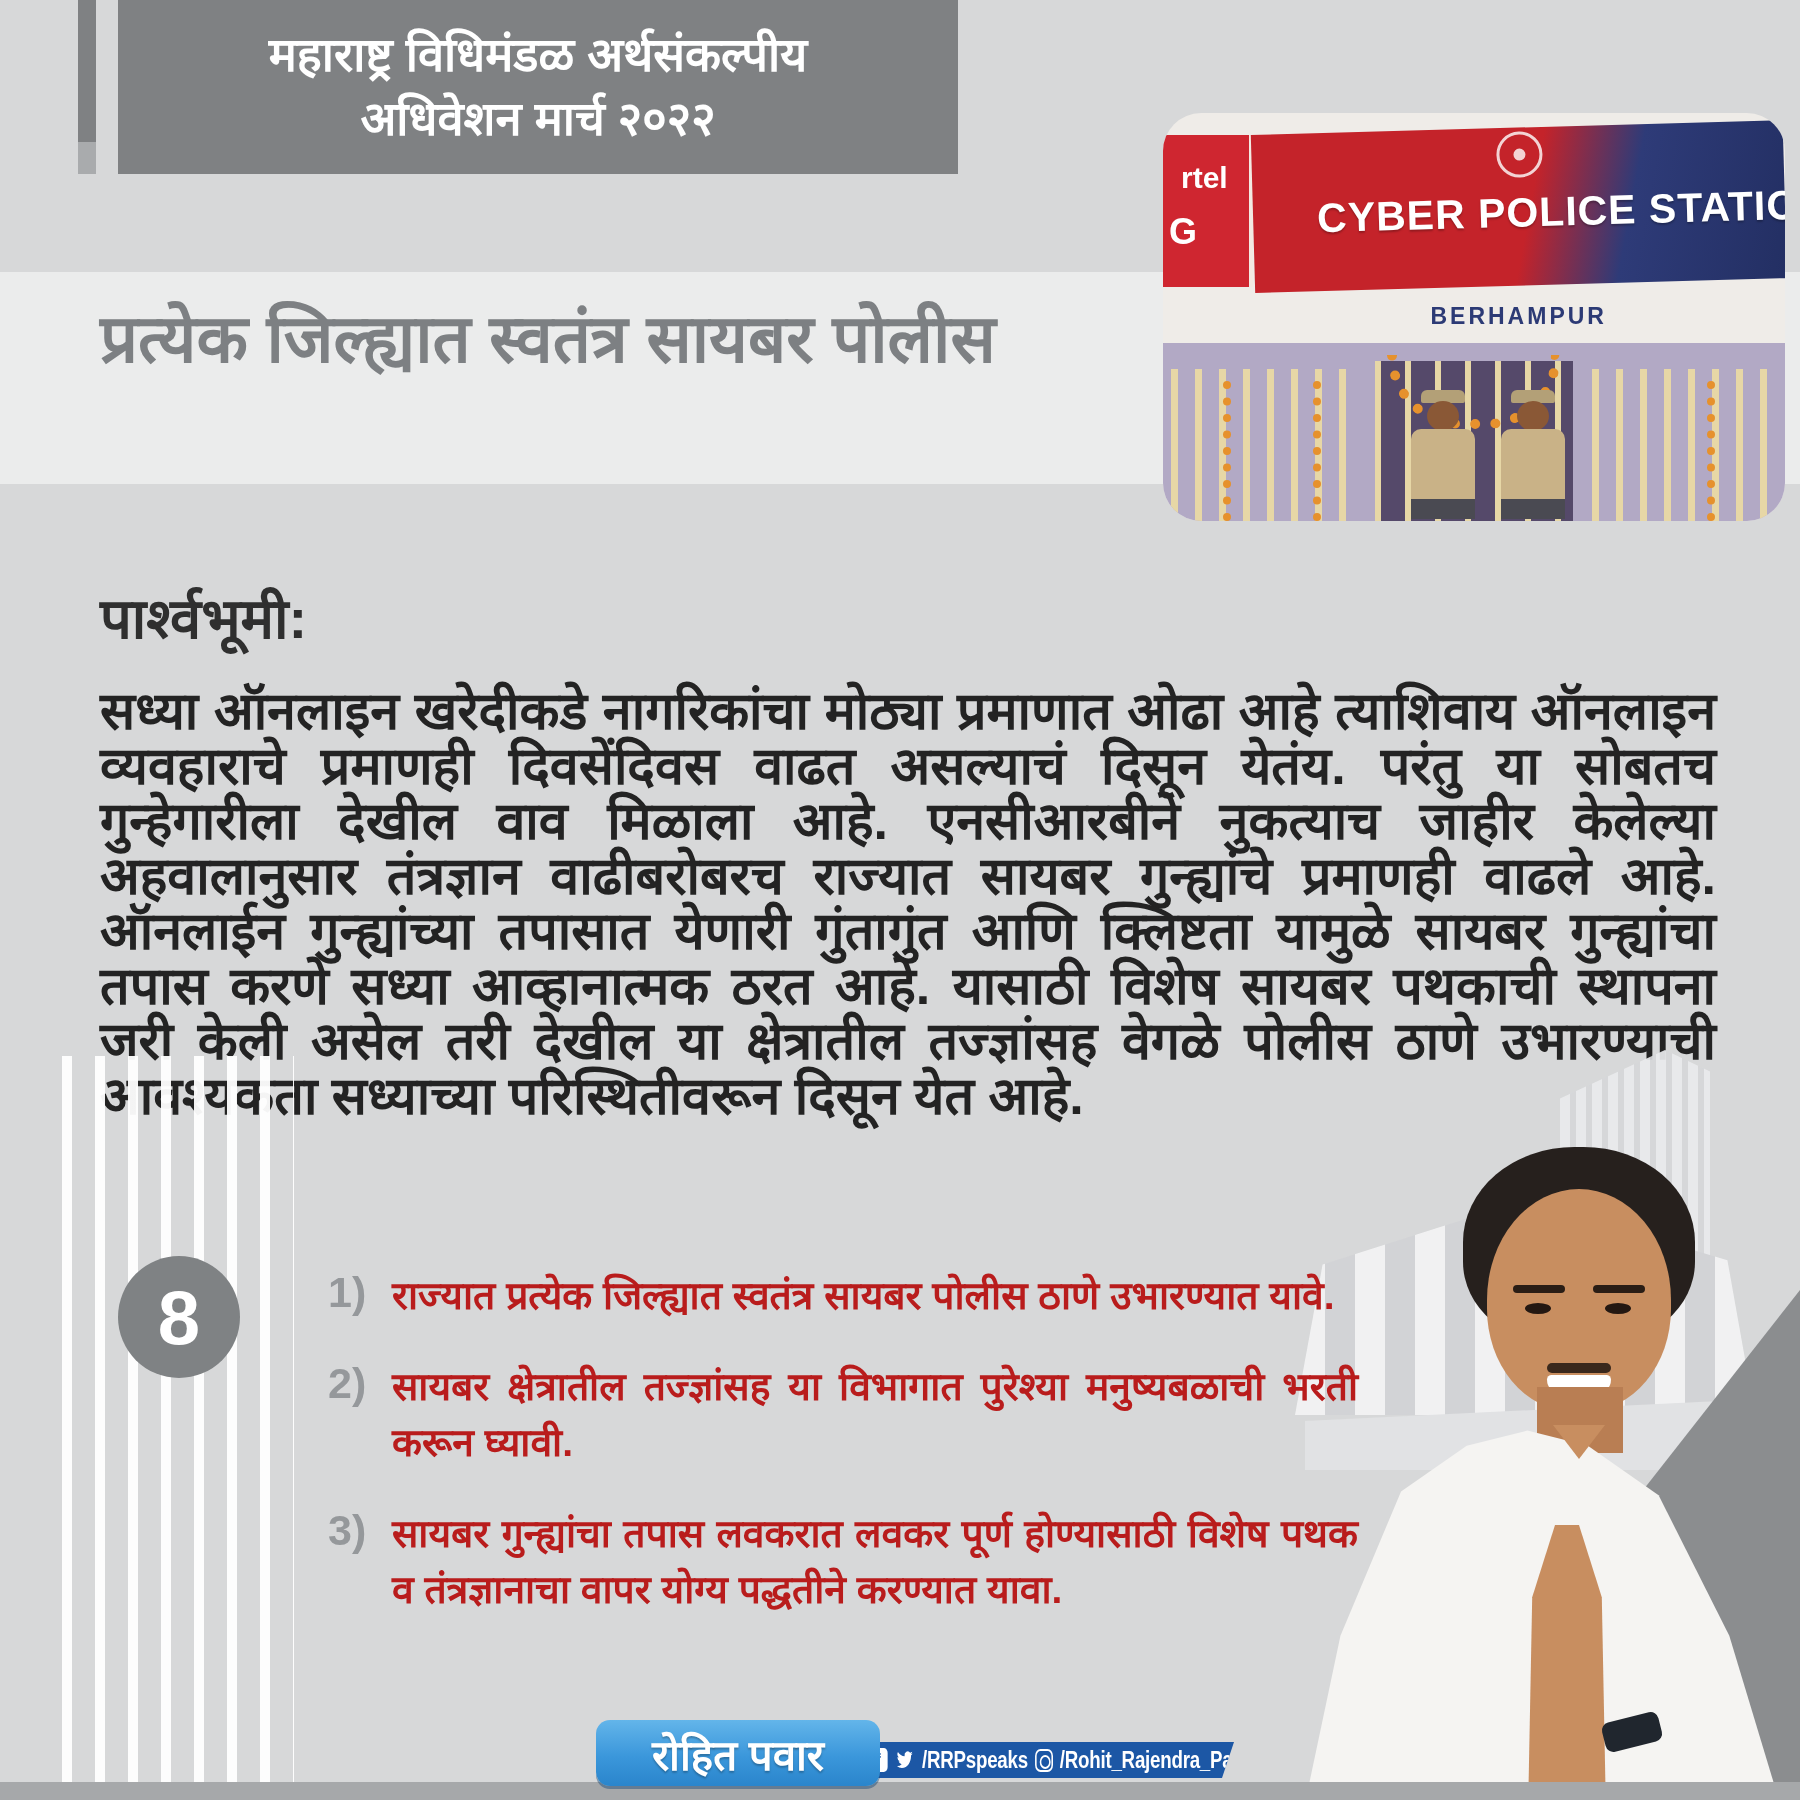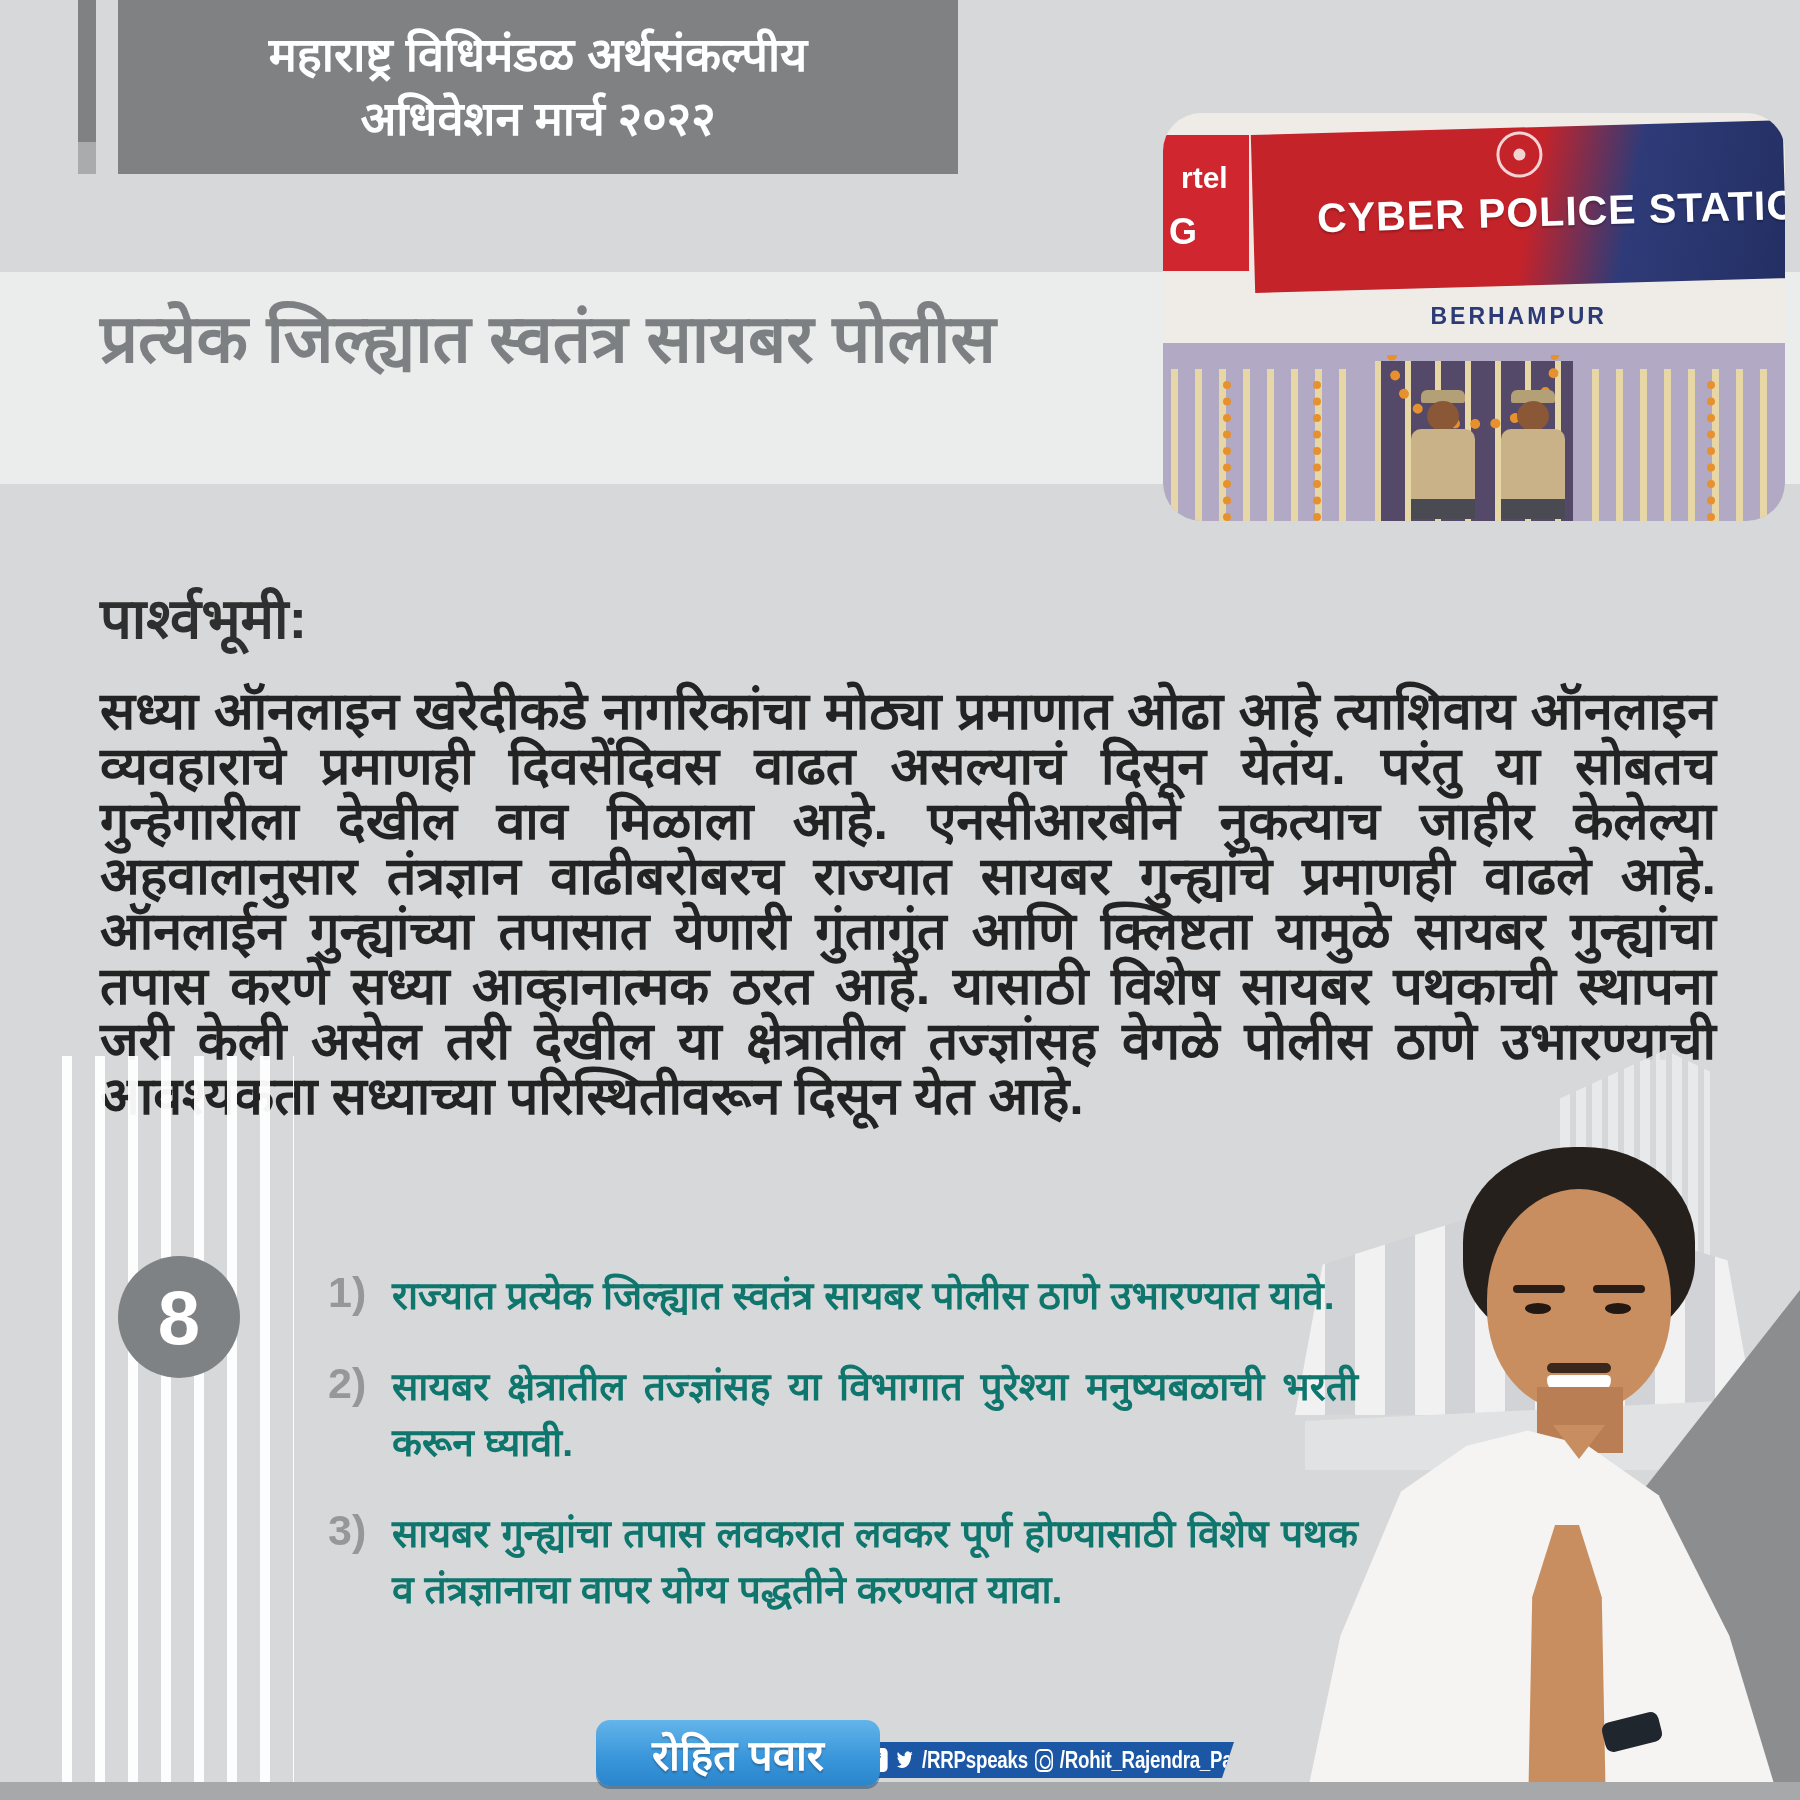--- a/index.html
+++ b/index.html
@@ -15,21 +15,21 @@
                color:#fff;text-align:center;display:flex;flex-direction:column;justify-content:center;gap:6px;}
   .session-box .l1,.session-box .l2{font-size:47px;font-weight:bold;line-height:58px;}
 
   
   .title-band{position:absolute;left:0;top:272px;width:1800px;height:212px;background:#ebecec;}
   .title-band h1{margin:22px 0 0 100px;font-size:67px;line-height:90px;color:#7d8083;font-weight:bold;}
 
   
   .photo{position:absolute;left:1163px;top:113px;width:622px;height:408px;border-radius:38px;
          overflow:hidden;background:#efece8;z-index:5;}
-  .ph-sign{position:absolute;left:0;top:22px;width:90px;height:136px;background:#cf2630;border-right:4px solid #f3e9e2;
+  .ph-sign{position:absolute;left:0;top:22px;width:90px;height:152px;background:#cf2630;border-right:4px solid #f3e9e2;
            color:#fff;font-weight:bold;font-size:30px;padding-top:26px;box-sizing:border-box;text-align:left;}
   .ph-sign .s1{margin-left:18px;}
   .ph-sign .s2{margin-left:6px;margin-top:16px;font-size:36px;}
   .ph-banner{position:absolute;left:90px;top:22px;right:0;height:158px;
              background:linear-gradient(102deg,#c4232a 0%,#c4232a 52%,#2e3b78 70%,#232f63 100%);
              transform:rotate(-1.6deg);transform-origin:left center;}
   .ph-emblem{position:absolute;left:46%;top:4px;width:46px;height:46px;border:3px solid rgba(255,255,255,.8);
              border-radius:50%;box-sizing:border-box;}
   .ph-emblem::after{content:"";position:absolute;left:14px;top:14px;width:12px;height:12px;background:rgba(255,255,255,.8);border-radius:50%;}
   .ph-banner-text{position:absolute;left:64px;top:62px;font-size:41px;font-weight:bold;color:#fff;
@@ -72,21 +72,21 @@
           background:repeating-linear-gradient(90deg,#f4f4f5 0 30px,#d2d3d6 30px 60px);
           clip-path:polygon(6% 30%,50% 0,94% 28%,100% 100%,0 100%);}
   .as-base{position:absolute;left:10px;top:350px;width:435px;height:70px;background:#e2e3e5;
            clip-path:polygon(0 30%,100% 0,100% 100%,0 100%);}
 
   
   .pts-heading{position:absolute;left:390px;top:1162px;font-size:57px;font-weight:bold;color:#85888b;z-index:3;}
   .pts-list{position:absolute;left:328px;top:1268px;width:1030px;z-index:3;}
   .pt{display:flex;margin-bottom:35px;}
   .pt .mk{flex:0 0 64px;font-size:43px;font-weight:bold;color:#95989b;}
-  .pt .tx{font-size:39px;font-weight:bold;color:#0f766e;line-height:56px;text-align:justify;}
+  .pt .tx{font-size:39px;font-weight:bold;color:#b91c1c;line-height:56px;text-align:justify;}
 
   
   .corner-tri{position:absolute;left:1400px;top:1290px;width:400px;height:510px;background:#8b8d8f;
               clip-path:polygon(100% 0,100% 100%,0 100%);z-index:2;}
 
   
   .person{position:absolute;left:1295px;top:1125px;width:505px;height:675px;z-index:4;}
   .p-hair{position:absolute;left:168px;top:22px;width:232px;height:198px;background:#26201d;
           border-radius:48% 48% 42% 42%;}
   .p-face{position:absolute;left:192px;top:64px;width:184px;height:222px;background:#c88e60;

